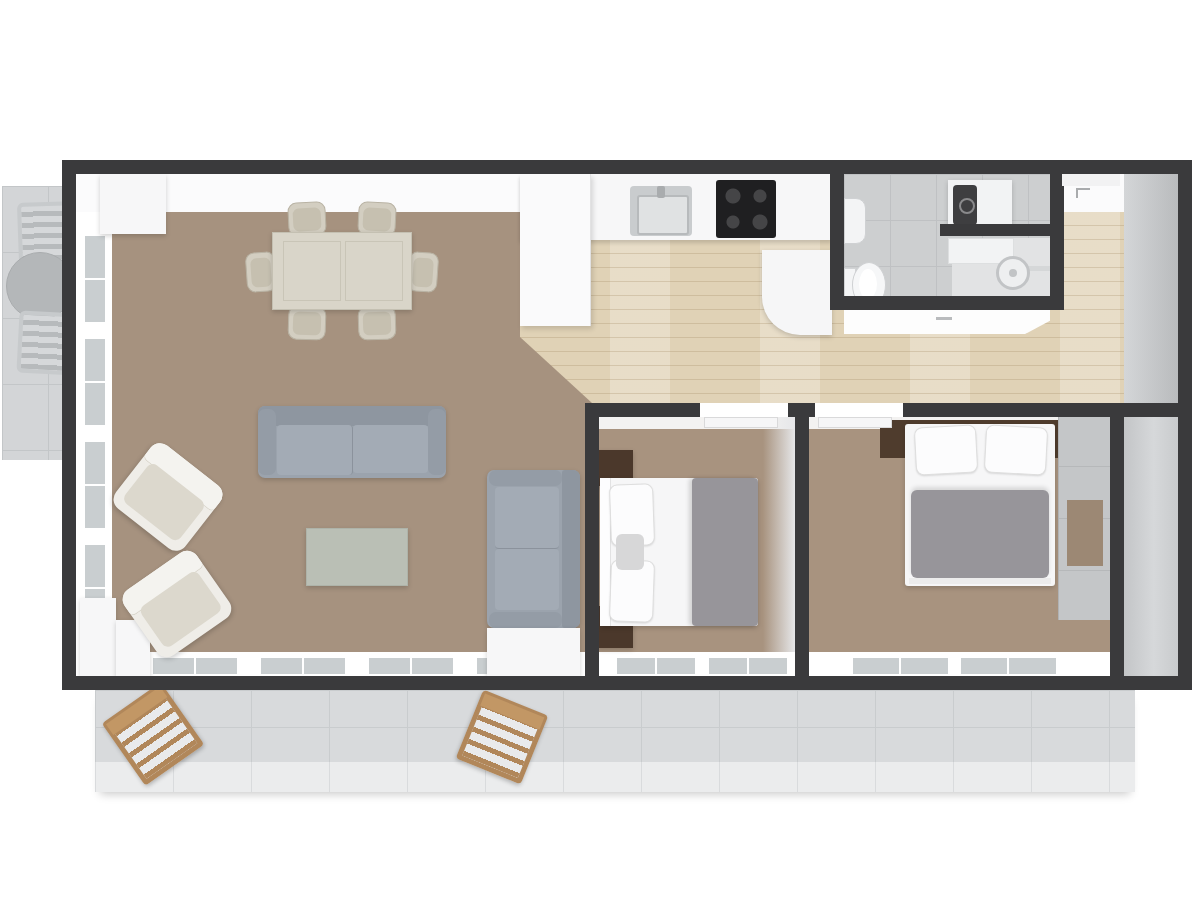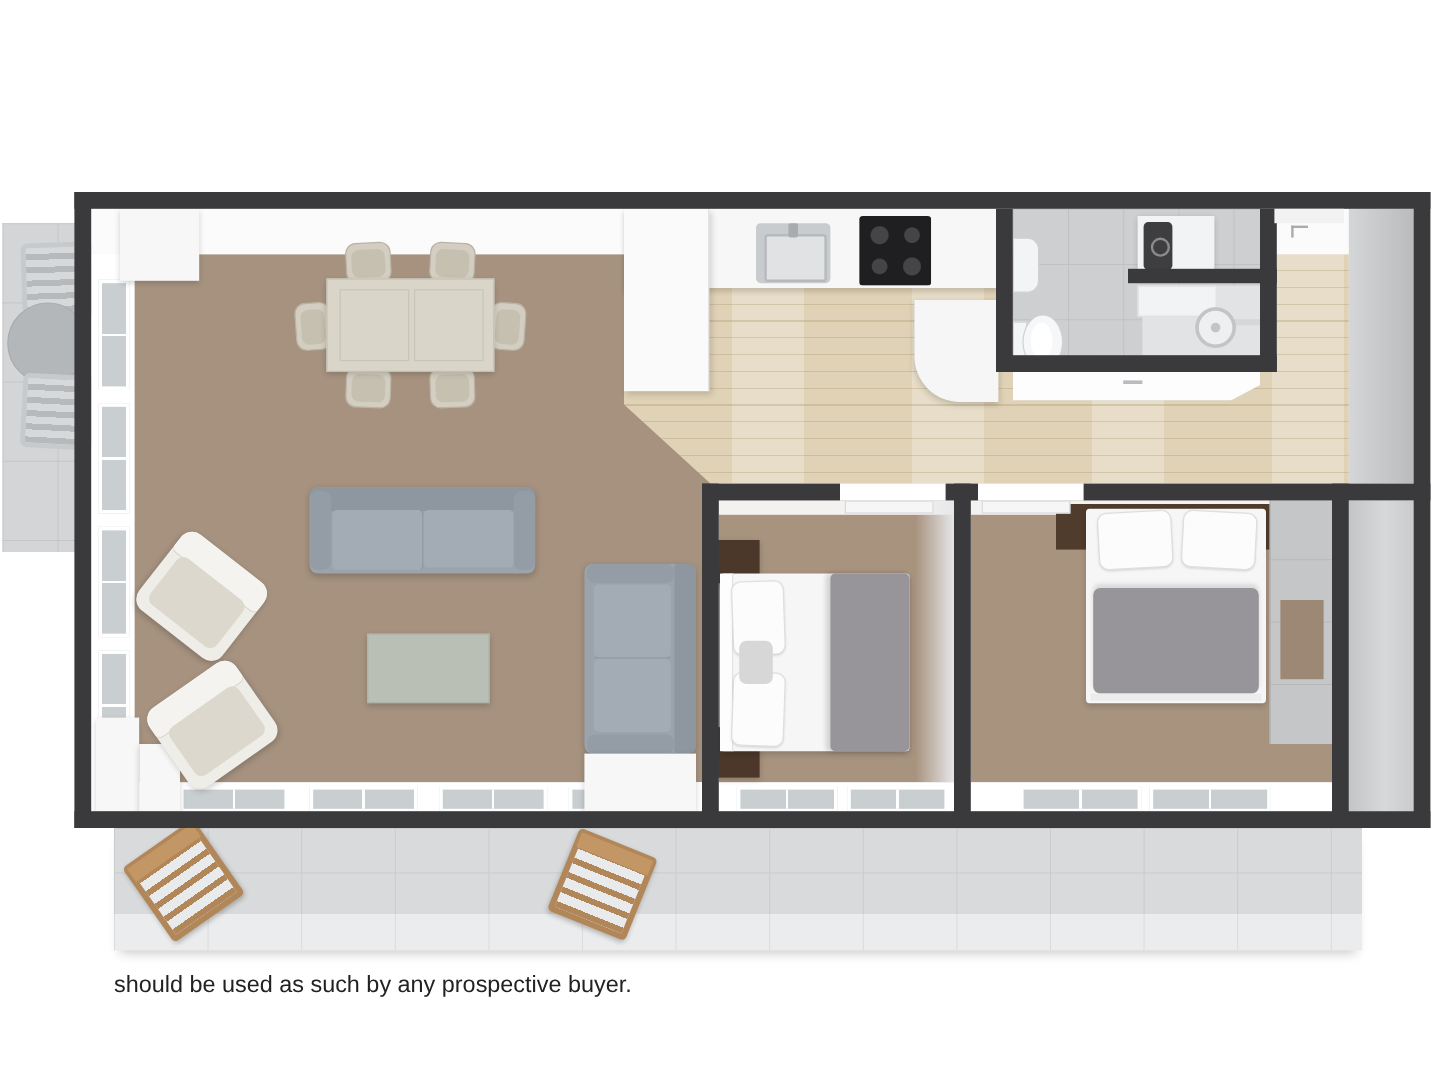--- a/index.html
+++ b/index.html
@@ -231,16 +231,15 @@
   <div class="wall" style="left:585px;top:403px;width:14px;height:287px;"></div>
   <div class="wall" style="left:795px;top:403px;width:14px;height:287px;"></div>
   <div class="wall" style="left:1110px;top:403px;width:14px;height:287px;"></div>
 
   <div class="abs" style="left:704px;top:417px;width:72px;height:9px;background:#f6f6f7;border:1px solid #d9d9da;"></div>
   <div class="abs" style="left:818px;top:417px;width:72px;height:9px;background:#f6f6f7;border:1px solid #d9d9da;"></div>
   <div class="abs" style="left:1062px;top:174px;width:58px;height:12px;background:#f2f2f3;"></div>
   <div class="abs" style="left:1076px;top:188px;width:12px;height:8px;border-left:2px solid #a9abad;border-top:2px solid #a9abad;"></div>
 
   <div class="caption">
-    <div class="disc">should be used as such by any prospective buyer.</div>
   </div>
 
 </div>
 
 </body></html>

